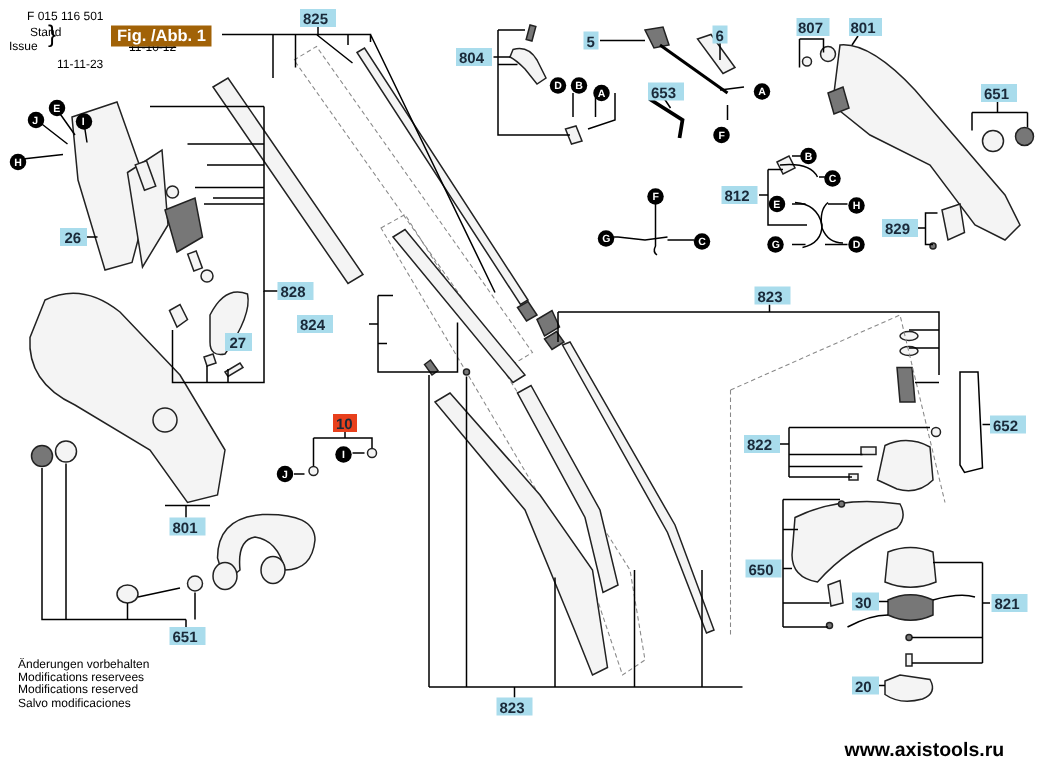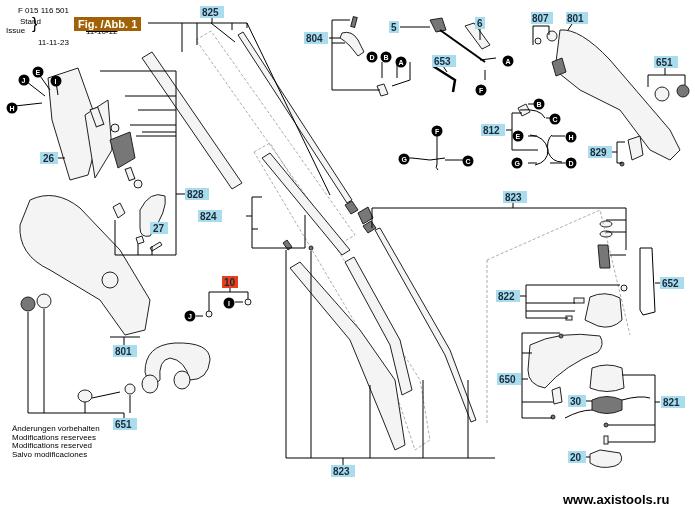--- a/index.html
+++ b/index.html
@@ -1,20 +1,20 @@
 <!DOCTYPE html>
 <html><head>
 <meta charset="utf-8">
 <style>
   html, body { margin:0; padding:0; background:#ffffff; }
   body { width:695px; height:521px; position:relative; overflow:hidden; font-family:"Liberation Sans", sans-serif; }
   #diagram { position:absolute; left:0; top:0; }
   .hdr { position:absolute; font-size:8px; color:#000; line-height:9px; }
   .fig { position:absolute; left:74px; top:17px; background:#a16207; color:#fff; font-weight:bold; font-size:11px; padding:1px 4px; }
-  .notes { position:absolute; left:12px; top:425px; font-size:8px; line-height:8.5px; color:#000; }
+  .notes { position:absolute; left:12px; top:439px; font-size:8px; line-height:8.5px; color:#000; }
   .url { position:absolute; left:563px; top:492px; font-size:13px; font-weight:bold; color:#000000; }
   .lbl { font-family:"Liberation Sans", sans-serif; font-weight:bold; font-size:10px; fill:#1a2a3a; }
   .lbox { fill:#a9dcec; }
   .lbox-red { fill:#e8401c; }
   .ln { stroke:#000; stroke-width:1; fill:none; }
   .part { stroke:#222; stroke-width:1; fill:#f4f4f4; }
   .partd { stroke:#222; stroke-width:1; fill:#777; }
   .dash { stroke:#888; stroke-width:0.7; stroke-dasharray:3 2; fill:none; }
   .ltr { font-family:"Liberation Sans", sans-serif; font-weight:bold; font-size:7px; fill:#fff; }
 </style>

